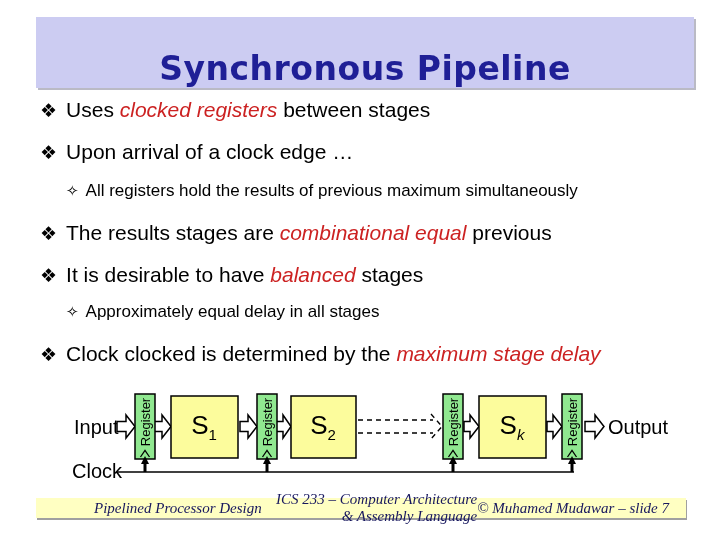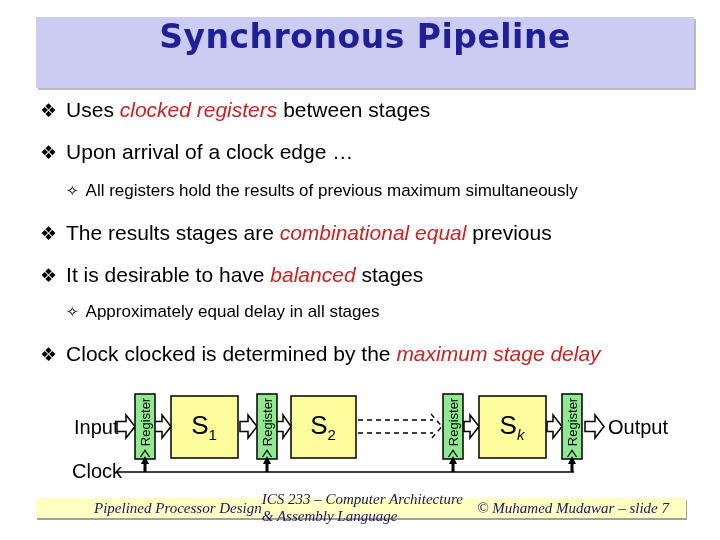--- a/index.html
+++ b/index.html
@@ -2,21 +2,21 @@
 <html><head>
 <meta charset="utf-8">
 <style>
   html,body { margin:0; padding:0; background:#fff; }
   .slide {
     position:relative; width:720px; height:540px; overflow:hidden;
     background:#ffffff; font-family:"Liberation Sans", sans-serif;
   }
   .title-bar {
     position:absolute; left:36px; top:17px; width:658px; height:71px;
-    background:#CCCCF2; display:flex; align-items:flex-start; justify-content:center;
+    background:#CCCCF2; display:flex; align-items:flex-end; justify-content:center;
     box-shadow:2px 2px 0 rgba(130,130,150,0.55);
   }
   .title-text {
     font-family:"DejaVu Sans", sans-serif; font-weight:bold;
     font-size:33px; color:#1F1F96; letter-spacing:0.5px;
   }
   .bullet {
     position:absolute; display:flex; align-items:baseline;
     white-space:nowrap; color:#000;
   }
@@ -36,21 +36,21 @@
     font-family:"Liberation Sans", sans-serif; fill:#000;
   }
   .footer {
     position:absolute; left:36px; top:498px; width:650px; height:20px;
     background:#FFFFC2; box-shadow:1px 2px 0 rgba(120,120,120,0.7);
     display:flex; align-items:center;
     font-family:"Liberation Serif", serif; font-style:italic;
     font-size:15px; color:#17175E;
   }
   .footer-left  { flex:0 0 auto; margin-left:58px; }
-  .footer-center{ flex:1 1 auto; text-align:left; }
+  .footer-center{ flex:1 1 auto; text-align:right; }
   .footer-right { flex:0 0 auto; margin-right:17px; }
 </style>
 </head>
 <body>
 
 <div class="slide">
 
   <div class="title-bar">
     <div class="title-text">Synchronous Pipeline</div>
   </div>

